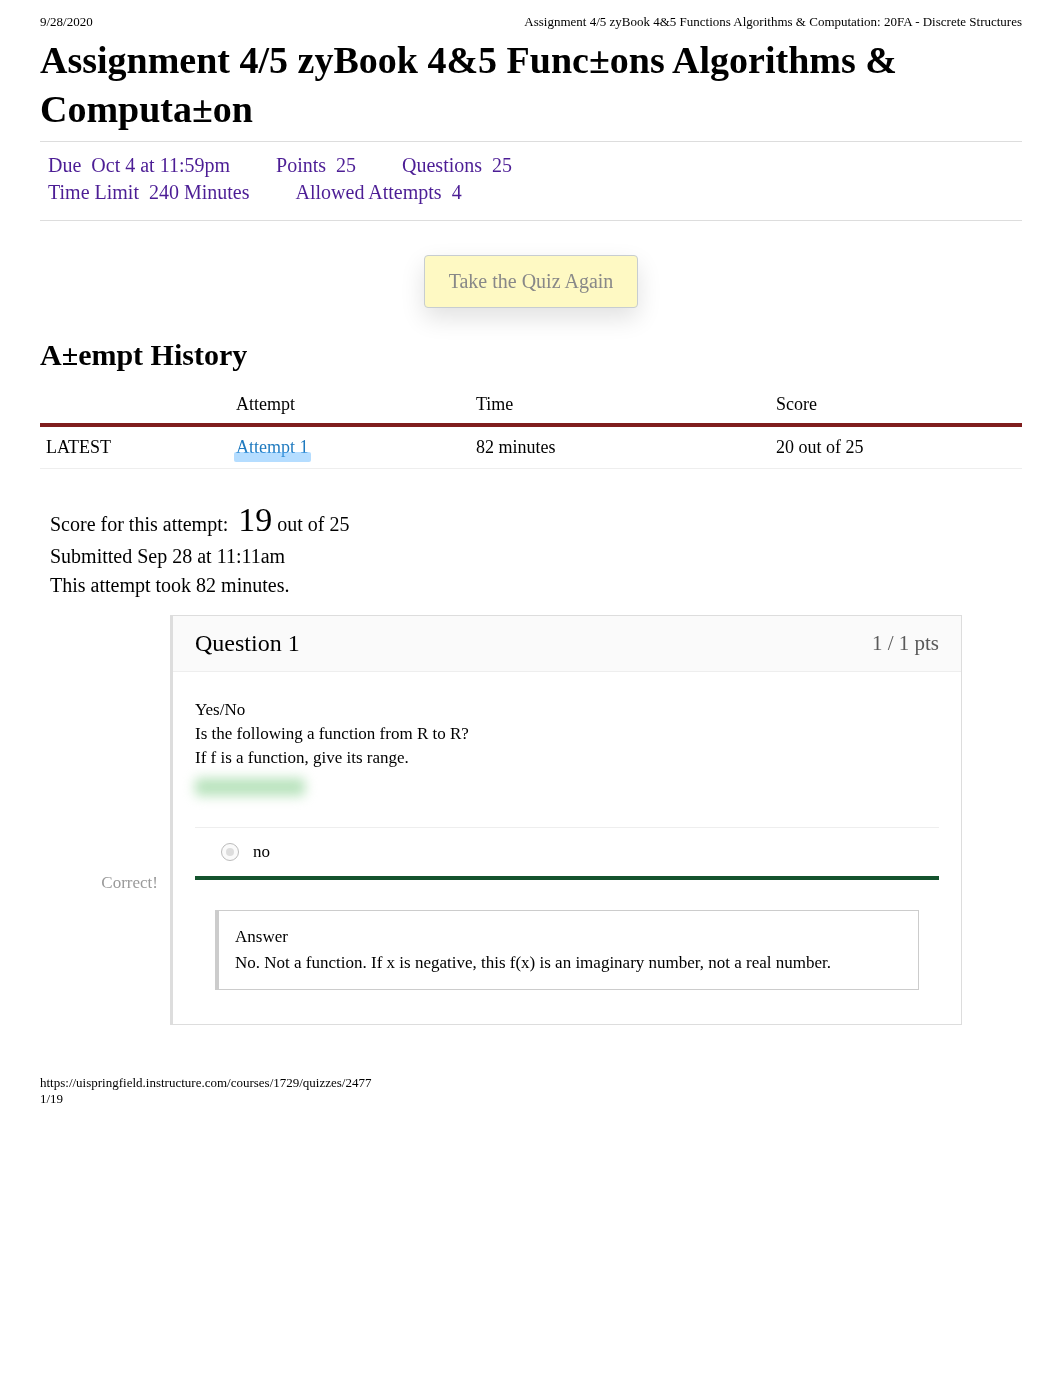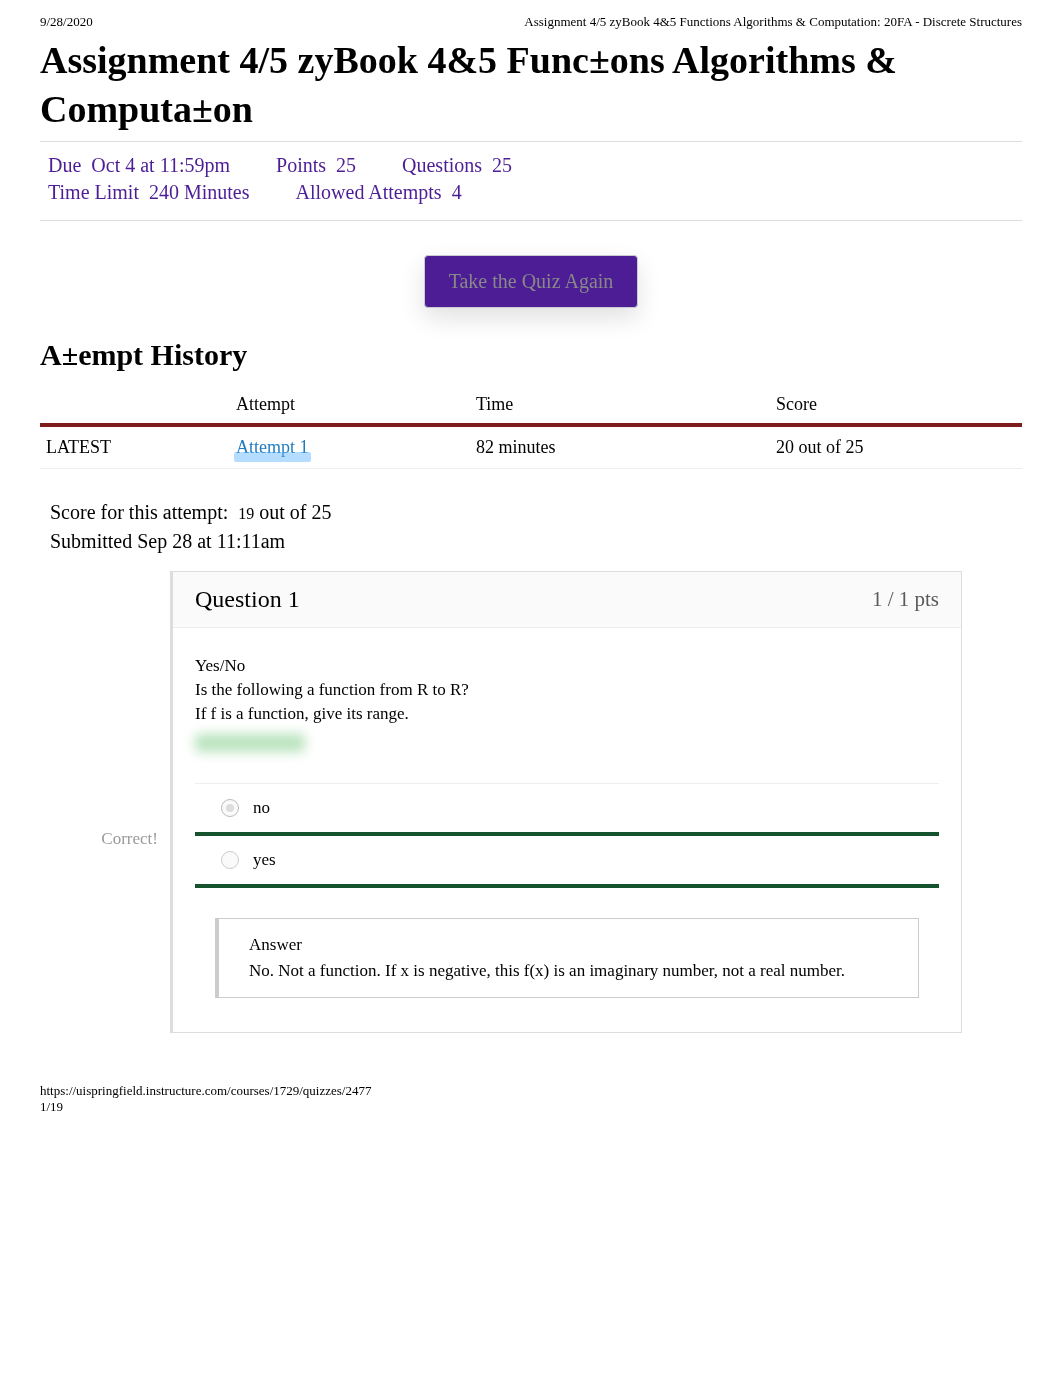--- a/index.html
+++ b/index.html
@@ -46,21 +46,21 @@
   .meta-value { }
   .take-again-wrap {
     text-align: center;
     margin: 34px 0 30px 0;
   }
   .take-again-btn {
     display: inline-block;
     padding: 14px 24px;
     border: 1px solid #c7cdd1;
     border-radius: 4px;
-    background: #4c1d95;
+    background: #fef9c3;
     color: #888;
     font-size: 20px;
     box-shadow: 0 10px 24px rgba(0,0,0,0.12);
     cursor: pointer;
   }
   .section-title {
     font-size: 30px;
     font-weight: bold;
     color: #000;
     margin: 20px 0 14px 0;
@@ -89,21 +89,21 @@
     left: -2px; right: -2px; bottom: -4px;
     height: 10px;
     background: rgba(90,180,255,0.45);
     border-radius: 2px;
   }
   .summary {
     margin: 32px 0 18px 10px;
     font-size: 20px;
     color: #000;
   }
-  .summary .big-num { font-size: 16px; color: #000; }
+  .summary .big-num { font-size: 34px; color: #000; }
   .summary div { margin-bottom: 6px; }
   .question-wrap {
     display: flex;
     gap: 12px;
     margin-top: 10px;
   }
   .side-col {
     width: 118px;
     flex-shrink: 0;
     text-align: right;
@@ -170,21 +170,21 @@
     position: absolute;
     left: 4px; top: 4px;
     width: 8px; height: 8px;
     border-radius: 50%;
     background: #ddd;
   }
   .answer-box {
     margin: 30px 20px 22px 20px;
     border: 1px solid #ccc;
     border-left: 4px solid #ccc;
-    padding: 16px 30px;
+    padding: 16px 16px;
     font-size: 17px;
     color: #000;
     background: #fff;
   }
   .answer-box .ans-label { margin-bottom: 6px; }
   .footer {
     display: flex;
     justify-content: space-between;
     padding: 30px 40px 6px 40px;
     font-size: 13px;
@@ -261,20 +261,21 @@
     </tbody>
   </table>
 
   <div class="summary">
     <div>
       <span>Score for this attempt:</span>
       &nbsp;<span class="big-num">19</span>
       <span>out of 25</span>
     </div>
     <div>Submitted Sep 28 at 11:11am</div>
+    <div>This attempt took 82 minutes.</div>
   </div>
 
   <div class="question-wrap">
     <div class="side-col">Correct!</div>
 
     <div class="question-box">
       <div class="question-head">
         <span class="question-title">Question 1</span>
         <span class="question-pts">1 / 1 pts</span>
       </div>
@@ -282,24 +283,20 @@
         <p>Yes/No</p>
         <p>Is the following a function from R to R?</p>
         <p>If f is a function, give its range.</p>
         <span class="blur-line"></span>
 
         <div class="options">
           <div class="option-row">
             <span class="radio selected"></span>
             <span>no</span>
           </div>
-          <div class="option-row">
-            <span class="radio"></span>
-            <span>yes</span>
-          </div>
         </div>
 
         <div class="answer-box">
           <div class="ans-label">Answer</div>
           <div>No. Not a function. If x is negative, this f(x) is an imaginary number, not a real number.</div>
         </div>
       </div>
     </div>
   </div>
 

